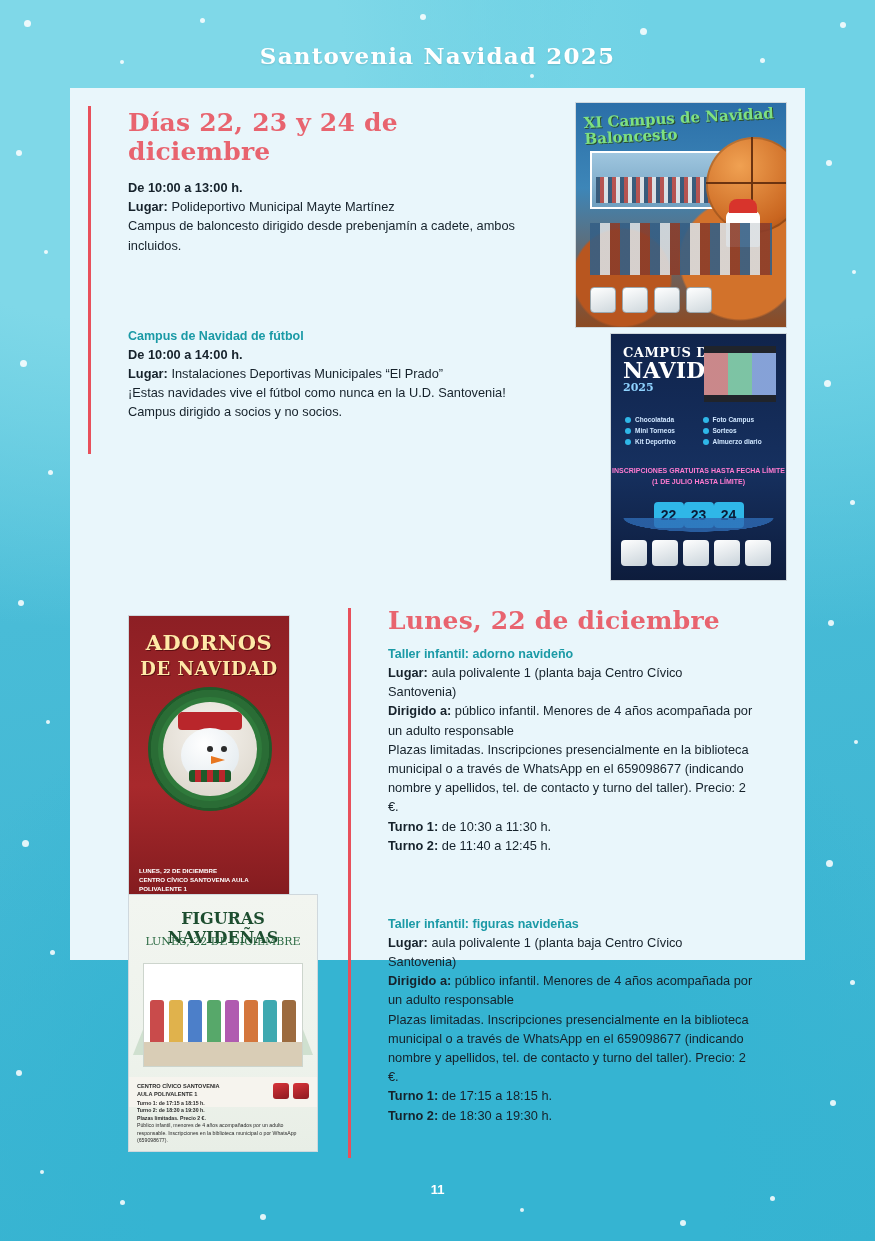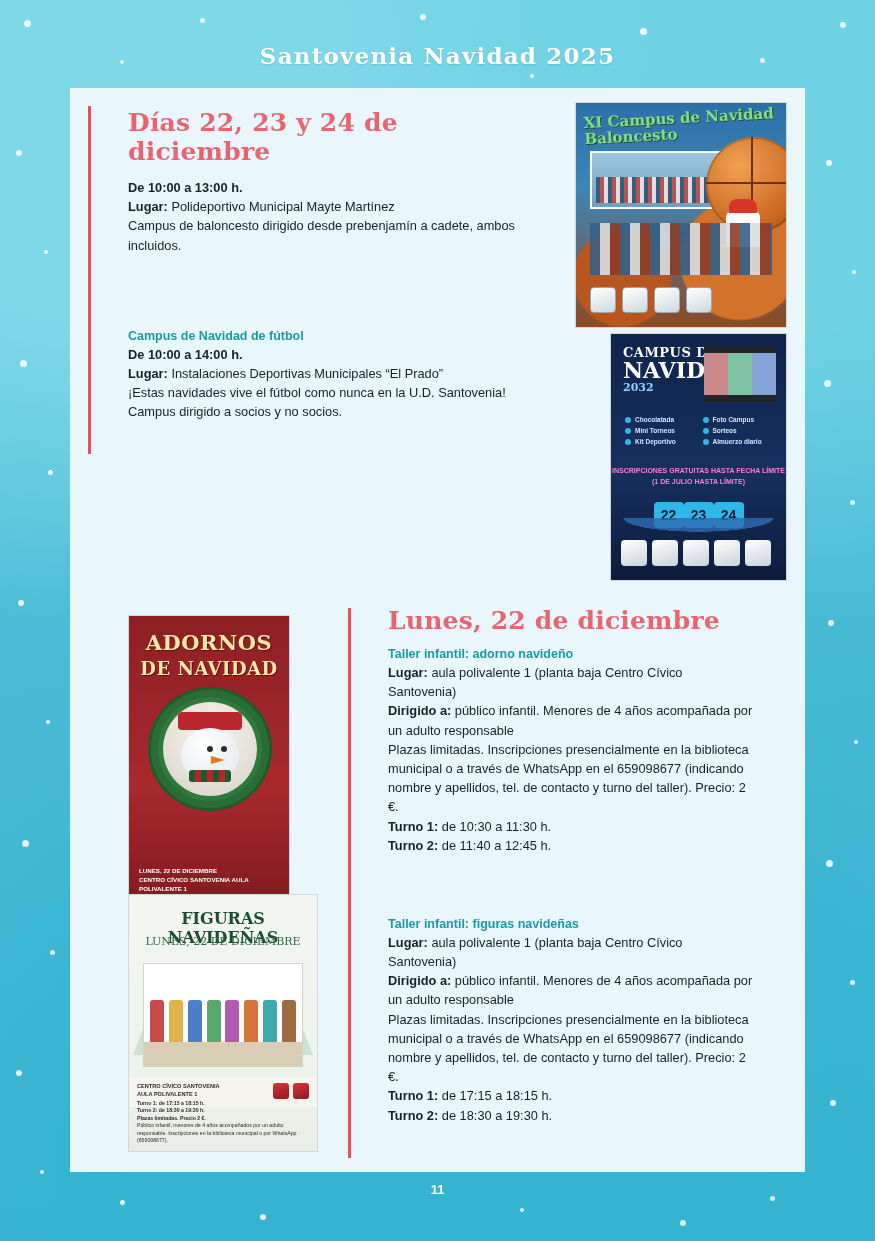--- a/index.html
+++ b/index.html
@@ -21,21 +21,21 @@
       radial-gradient(circle at 92% 8%, #6fd2e5 0 16%, rgba(111,210,229,0) 38%),
       radial-gradient(circle at 50% 96%, #35b4d2 0 22%, rgba(53,180,210,0) 45%),
       linear-gradient(170deg, #63cde1 0%, #49bcd7 45%, #37b2d0 100%);
   }
   .snow { position: absolute; border-radius: 50%; background: #ffffff; opacity: .85; }
   .page {
     position: absolute;
     left: 70px;
     top: 88px;
     width: 735px;
-    height: 1084px;
+    height: 872px;
     background: #e9f6fb;
     z-index: 5;
     text-decoration: underline;
   }
   .doc-title {
     position: absolute;
     top: 42px;
     left: 0;
     width: 875px;
     text-align: center;
@@ -419,21 +419,21 @@
         <i></i>
         <i></i>
         <i></i>
     </div>
   </div>
 
   <div class="poster p-foot" style="left:540px; top:245px; width:177px; height:248px;">
     <div class="hd">
       <div class="l1">CAMPUS DE</div>
       <div class="l2">NAVIDAD</div>
-      <div class="l3">2032</div>
+      <div class="l3">2025</div>
     </div>
     <div class="film"></div>
     <div class="bullets">
       <span>Chocolatada</span>
       <span>Foto Campus</span>
       <span>Mini Torneos</span>
       <span>Sorteos</span>
       <span>Kit Deportivo</span>
       <span>Almuerzo diario</span>
     </div>

